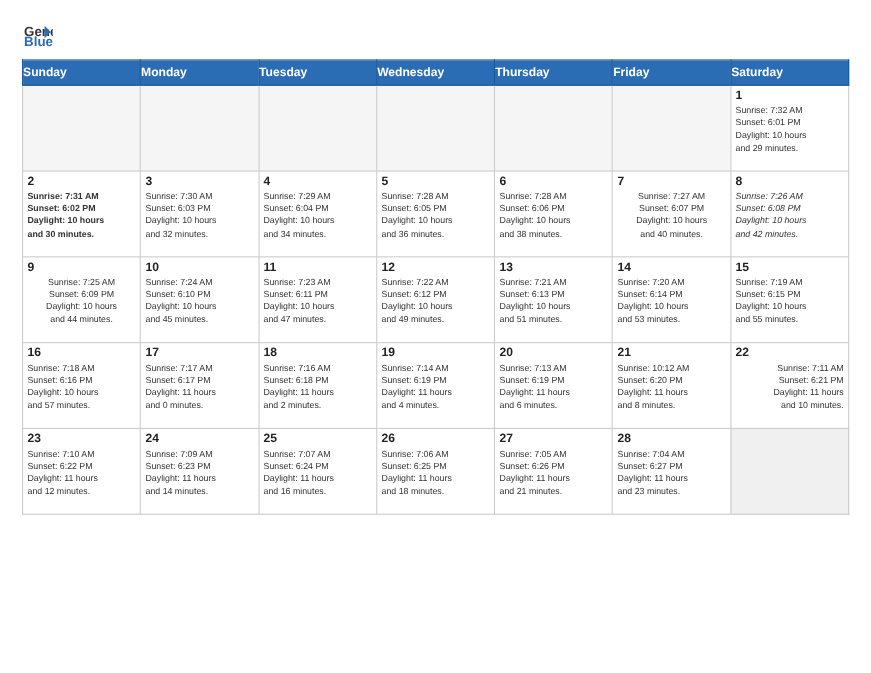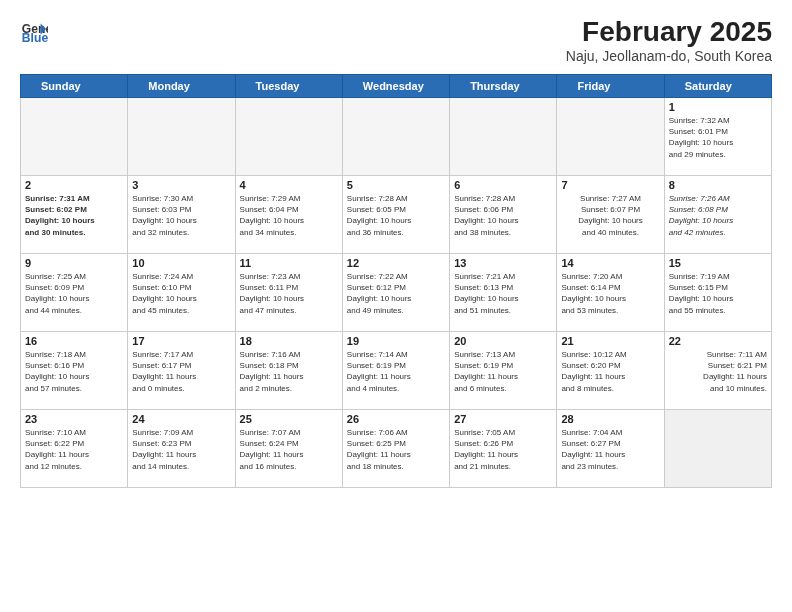--- a/index.html
+++ b/index.html
@@ -46,21 +46,21 @@
     .calendar {
       width: 100%;
       border-collapse: collapse;
       table-layout: fixed;
     }
     .calendar th {
       background: #2a6db5;
       color: #fff;
       font-size: 11px;
       font-weight: bold;
-      padding: 5px 20px;
+      padding: 5px 0;
       text-align: left;
       border: 1px solid #1a5a9a;
     }
     .calendar td {
       border: 1px solid #ccc;
       vertical-align: top;
       padding: 3px 4px;
       font-size: 8.5px;
       color: #333;
       height: 78px;
@@ -91,24 +91,20 @@
 
 <div class="page">
   <div class="header">
     <div class="logo">
       <svg class="logo-icon" viewBox="0 0 30 30">
         <text x="2" y="18" font-size="13" font-weight="bold" fill="#333">General</text>
         <text x="2" y="28" font-size="13" font-weight="bold" fill="#2a6db5">Blue</text>
         <polygon points="22,8 28,14 22,20" fill="#2a6db5"></polygon>
       </svg>
     </div>
-    <div class="title-section">
-      <h1>February 2025</h1>
-      <h2>Naju, Jeollanam-do, South Korea</h2>
-    </div>
   </div>
 
   <table class="calendar">
     <thead>
       <tr>
       <th>Sunday</th>
           <th>Monday</th>
           <th>Tuesday</th>
           <th>Wednesday</th>
           <th>Thursday</th>
@@ -179,21 +175,21 @@
             <span class="day-num">8</span>
             <div class="day-info" style="white-space: pre-line; font-style: italic;">Sunrise: 7:26 AM
 Sunset: 6:08 PM
 Daylight: 10 hours
 and 42 minutes.</div>
           </td>
         </tr>
         <tr>
           <td>
             <span class="day-num">9</span>
-            <div class="day-info" style="white-space: pre-line;">Sunrise: 7:25 AM
+            <div class="day-info" style="white-space: pre-line; text-align: center;">Sunrise: 7:25 AM
 Sunset: 6:09 PM
 Daylight: 10 hours
 and 44 minutes.</div>
           </td>
           <td>
             <span class="day-num">10</span>
             <div class="day-info" style="white-space: pre-line;">Sunrise: 7:24 AM
 Sunset: 6:10 PM
 Daylight: 10 hours
 and 45 minutes.</div>

